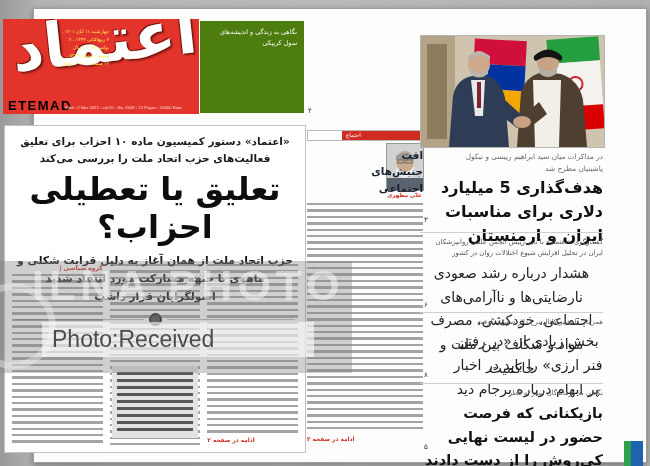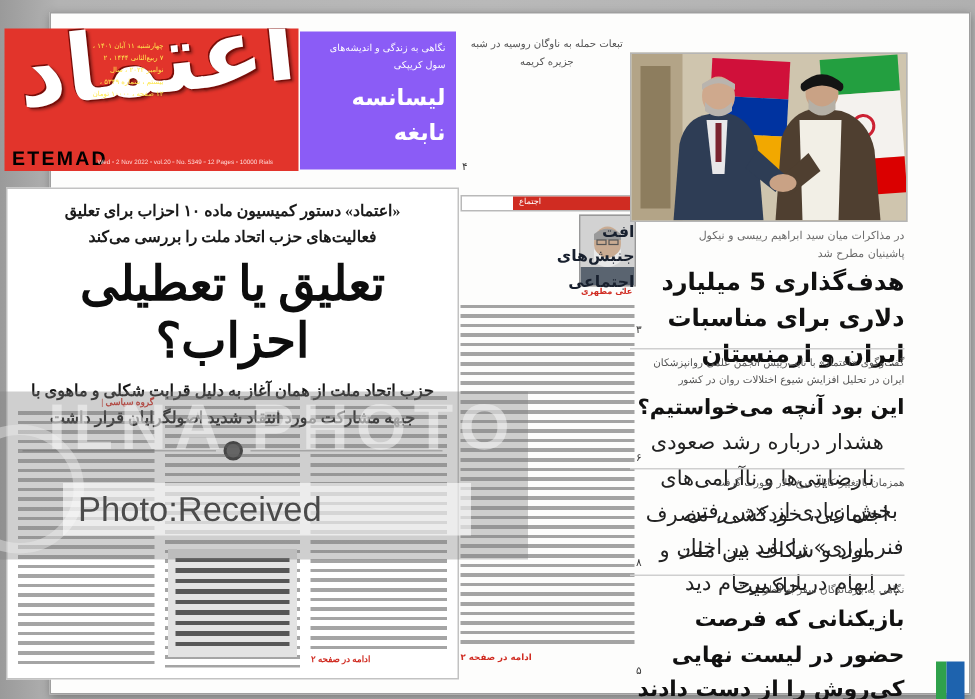--- a/index.html
+++ b/index.html
@@ -22,21 +22,21 @@
            transform:rotate(-6deg);text-shadow:1px 1px 0 #7a0d08,-1px -1px 0 #7a0d08,2px 2px 2px rgba(0,0,0,.4);
            direction:rtl;line-height:1.1;}
   #date-block{left:58px;top:9px;width:48px;color:#ffe84d;font-size:4.6px;line-height:1.75;
               text-align:right;direction:rtl;}
   #logo-en{left:5px;bottom:1px;color:#000000;font-size:13px;font-weight:bold;letter-spacing:1.5px;
            font-family:"Liberation Sans",sans-serif;}
   #mast-info{left:62px;bottom:4px;right:3px;color:#ffd9d6;font-size:4.2px;white-space:nowrap;
              font-family:"Liberation Sans",sans-serif;}
 
   
-  #promo{left:200px;top:21px;width:104px;height:92px;background:#8b5cf6;color:#fff;
+  #promo{left:200px;top:21px;width:104px;height:92px;background:#4d7c0f;color:#fff;
          padding:6px 7px;box-sizing:border-box;}
   #promo .kick{font-size:6.4px;line-height:1.7;text-align:right;}
   #promo .t{font-size:15px;font-weight:bold;text-align:right;line-height:1.55;margin-top:5px;}
 
   
   #side-top{left:307px;top:24px;width:115px;height:92px;text-align:center;}
   #side-top .kick{font-size:6.8px;color:#555;line-height:1.7;}
   #side-top .hl{font-size:12.5px;font-weight:800;color:#cf2e24;line-height:1.6;margin-top:4px;}
   .pgref{font-size:7px;color:#333;}
 
@@ -58,21 +58,21 @@
   #photo{left:420px;top:35px;width:183px;height:111px;border:1px solid #b5b5b5;background:#cec4ad;overflow:hidden;}
   #caption{left:441px;top:151px;width:162px;font-size:7.3px;color:#6a6a6a;line-height:1.6;}
   #hl-armenia{left:420px;top:176px;width:183px;font-size:16px;font-weight:800;color:#111;
               text-align:right;line-height:1.5;}
   .sep{height:0;border-top:1px solid #cfcfcf;}
   .story .kick{font-size:6.9px;color:#555;text-align:right;line-height:1.65;}
   .story .hl{font-size:14px;font-weight:800;color:#111;text-align:right;line-height:1.4;}
   .story .deck{font-size:14px;font-weight:normal;color:#222;text-align:center;line-height:1.7;}
 
   
-  #lead{left:4px;top:125px;width:300px;height:326px;border:1px solid #c2c2c2;background:#fff;font-family:Liberation Serif, serif;}
+  #lead{left:4px;top:125px;width:300px;height:326px;border:1px solid #c2c2c2;background:#fff;}
   #lead-kick{margin:7px 14px 0;font-size:10.5px;font-weight:bold;color:#1b1b1b;text-align:center;line-height:1.65;}
   #lead-hl{margin:2px 6px 0;font-size:32px;font-weight:800;color:#0d0d0d;text-align:center;letter-spacing:-.5px;}
   #lead-deck{margin:6px 12px 0;font-size:10.8px;font-weight:bold;color:#161616;text-align:center;line-height:1.7;}
   #lead-rule{margin:6px 10px 2px;display:flex;align-items:center;}
   #lead-rule .ln{flex:1;border-top:1px solid #bbb;}
   #lead-rule .dot{width:9px;height:9px;border:2px solid #222;border-radius:50%;background:#555;margin:0 5px;}
   #lead-cols{position:absolute;left:7px;right:7px;top:138px;bottom:7px;display:flex;flex-direction:row-reverse;gap:7px;}
   .col{flex:1;position:relative;}
   #lead-group{font-size:6px;color:#d02c22;font-weight:bold;text-align:right;direction:rtl;margin-bottom:2px;}
   .quote{position:absolute;left:2px;right:2px;top:102px;height:72px;background:#e3e3e3;padding:6px 5px;box-sizing:border-box;}
@@ -97,25 +97,23 @@
 
 <div id="masthead" class="abs">
   <div id="logo-fa" class="abs">اعتماد</div>
   <div id="date-block" class="abs rtl">چهارشنبه ۱۱ آبان ۱۴۰۱ ، ۷ ربیع‌الثانی ۱۴۴۴ ، ۲ نوامبر ۲۰۲۲ ، سال بیستم ، شماره ۵۳۴۹ ، ۱۲ صفحه ، ۱۰۰۰۰ تومان</div>
   <div id="logo-en" class="abs">ETEMAD</div>
   <div id="mast-info" class="abs ltr">Wed ▫ 2 Nov 2022 ▫ vol.20 ▫ No. 5349 ▫ 12 Pages ▫ 10000 Rials</div>
 </div>
 
 <div id="promo" class="abs rtl">
   <div class="kick">نگاهی به زندگی و اندیشه‌های سول کریپکی</div>
-  <div class="t">لیسانسه نابغه</div>
 </div>
 
 <div id="side-top" class="abs rtl">
-  <div class="kick">تبعات حمله به ناوگان روسیه در شبه جزیره کریمه</div>
 </div>
 <div class="abs pgref" style="left:308px;top:107px;">۴</div>
 
 <div id="secbar" class="abs">
   <div class="tab">اجتماع</div>
 </div>
 
 <div id="op-photo" class="abs">
   <svg width="36" height="46" viewBox="0 0 36 46">
     <rect width="36" height="46" fill="#d2d2d2"></rect>
@@ -171,21 +169,20 @@
 </div>
 
 <div id="caption" class="abs rtl">در مذاکرات میان سید ابراهیم رییسی و نیکول پاشینیان مطرح شد</div>
 <div id="hl-armenia" class="abs rtl">هدف‌گذاری 5 میلیارد دلاری برای مناسبات ایران و ارمنستان</div>
 <div class="abs pgref" style="left:424px;top:216px;">۳</div>
 
 <div class="abs sep" style="left:420px;top:232px;width:183px;"></div>
 
 <div class="abs rtl story" style="left:420px;top:237px;width:183px;">
   <div class="kick">گفت‌وگوی «اعتماد» با نایب‌رییس انجمن علمی روانپزشکان ایران در تحلیل افزایش شیوع اختلالات روان در کشور</div>
-  <div class="hl" style="margin-top:3px;">این بود آنچه می‌خواستیم؟</div>
   <div class="deck" style="margin-top:2px;">هشدار درباره رشد صعودی نارضایتی‌ها و ناآرامی‌های اجتماعی، خودکشی، مصرف مواد و شکاف بین ملت و حاکمیت</div>
 </div>
 <div class="abs pgref" style="left:424px;top:301px;">۶</div>
 
 <div class="abs sep" style="left:420px;top:312px;width:183px;"></div>
 
 <div class="abs rtl story" style="left:420px;top:317px;width:183px;">
   <div class="kick">همزمان با تغییر کانال نرخ دلار صورت گرفت</div>
   <div class="deck" style="margin-top:2px;width:150px;margin-right:0;">بخش زیادی از «در رفتن فنر ارزی» را باید در اخبار پر ابهام درباره برجام دید</div>
 </div>

